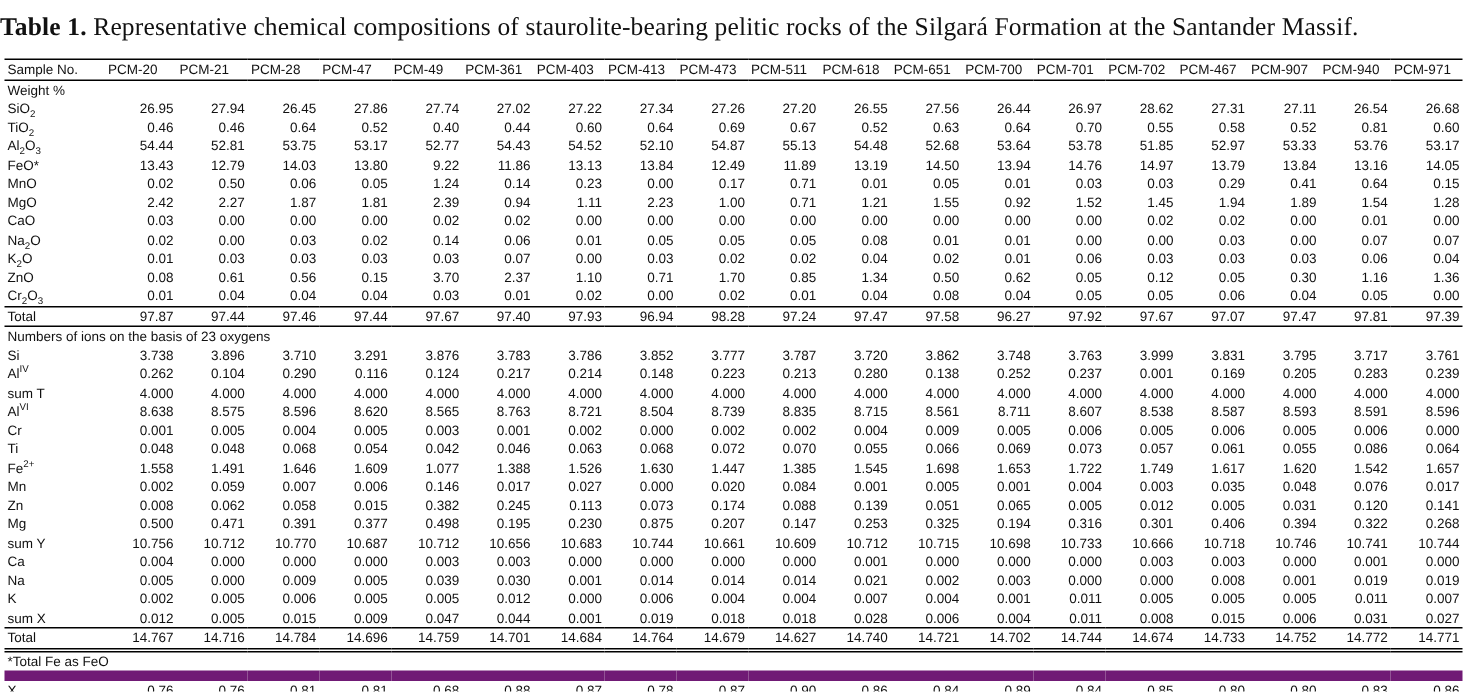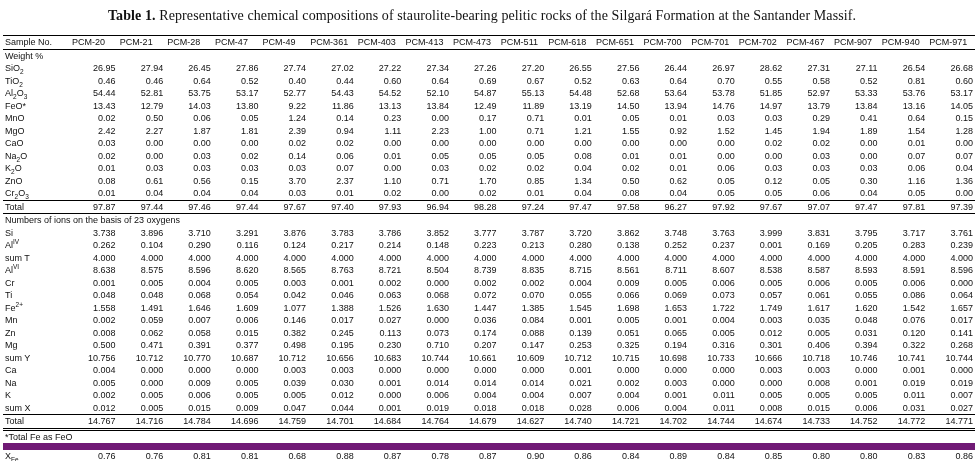--- a/index.html
+++ b/index.html
@@ -4,23 +4,22 @@
 <style>
   html, body { margin: 0; padding: 0; background: #ffffff; }
   body {
     width: 978px; height: 461px;
     font-family: "Liberation Sans", sans-serif;
     color: #111;
     overflow: hidden;
   }
   .page { padding-top: 5px; }
   .title {
-    text-align: center;
     font-family: "Liberation Serif", serif;
-    font-size: 14px;
+    font-size: 17px;
     margin: 3px 14px 11px 0;
     letter-spacing: 0.1px;
   }
   .title .prefix { font-weight: bold; }
   table.comp {
     width: 972px;
     margin: 0 3px;
     border-collapse: collapse;
     table-layout: fixed;
     font-size: 9px;
@@ -517,21 +516,21 @@
         <tr>
           <td class="rlabel">Mn</td>
           <td class="val">0.002</td>
           <td class="val">0.059</td>
           <td class="val">0.007</td>
           <td class="val">0.006</td>
           <td class="val">0.146</td>
           <td class="val">0.017</td>
           <td class="val">0.027</td>
           <td class="val">0.000</td>
-          <td class="val">0.036</td>
+          <td class="val">0.020</td>
           <td class="val">0.084</td>
           <td class="val">0.001</td>
           <td class="val">0.005</td>
           <td class="val">0.001</td>
           <td class="val">0.004</td>
           <td class="val">0.003</td>
           <td class="val">0.035</td>
           <td class="val">0.048</td>
           <td class="val">0.076</td>
           <td class="val">0.017</td>
@@ -560,21 +559,21 @@
         </tr>
         <tr>
           <td class="rlabel">Mg</td>
           <td class="val">0.500</td>
           <td class="val">0.471</td>
           <td class="val">0.391</td>
           <td class="val">0.377</td>
           <td class="val">0.498</td>
           <td class="val">0.195</td>
           <td class="val">0.230</td>
-          <td class="val">0.710</td>
+          <td class="val">0.875</td>
           <td class="val">0.207</td>
           <td class="val">0.147</td>
           <td class="val">0.253</td>
           <td class="val">0.325</td>
           <td class="val">0.194</td>
           <td class="val">0.316</td>
           <td class="val">0.301</td>
           <td class="val">0.406</td>
           <td class="val">0.394</td>
           <td class="val">0.322</td>

